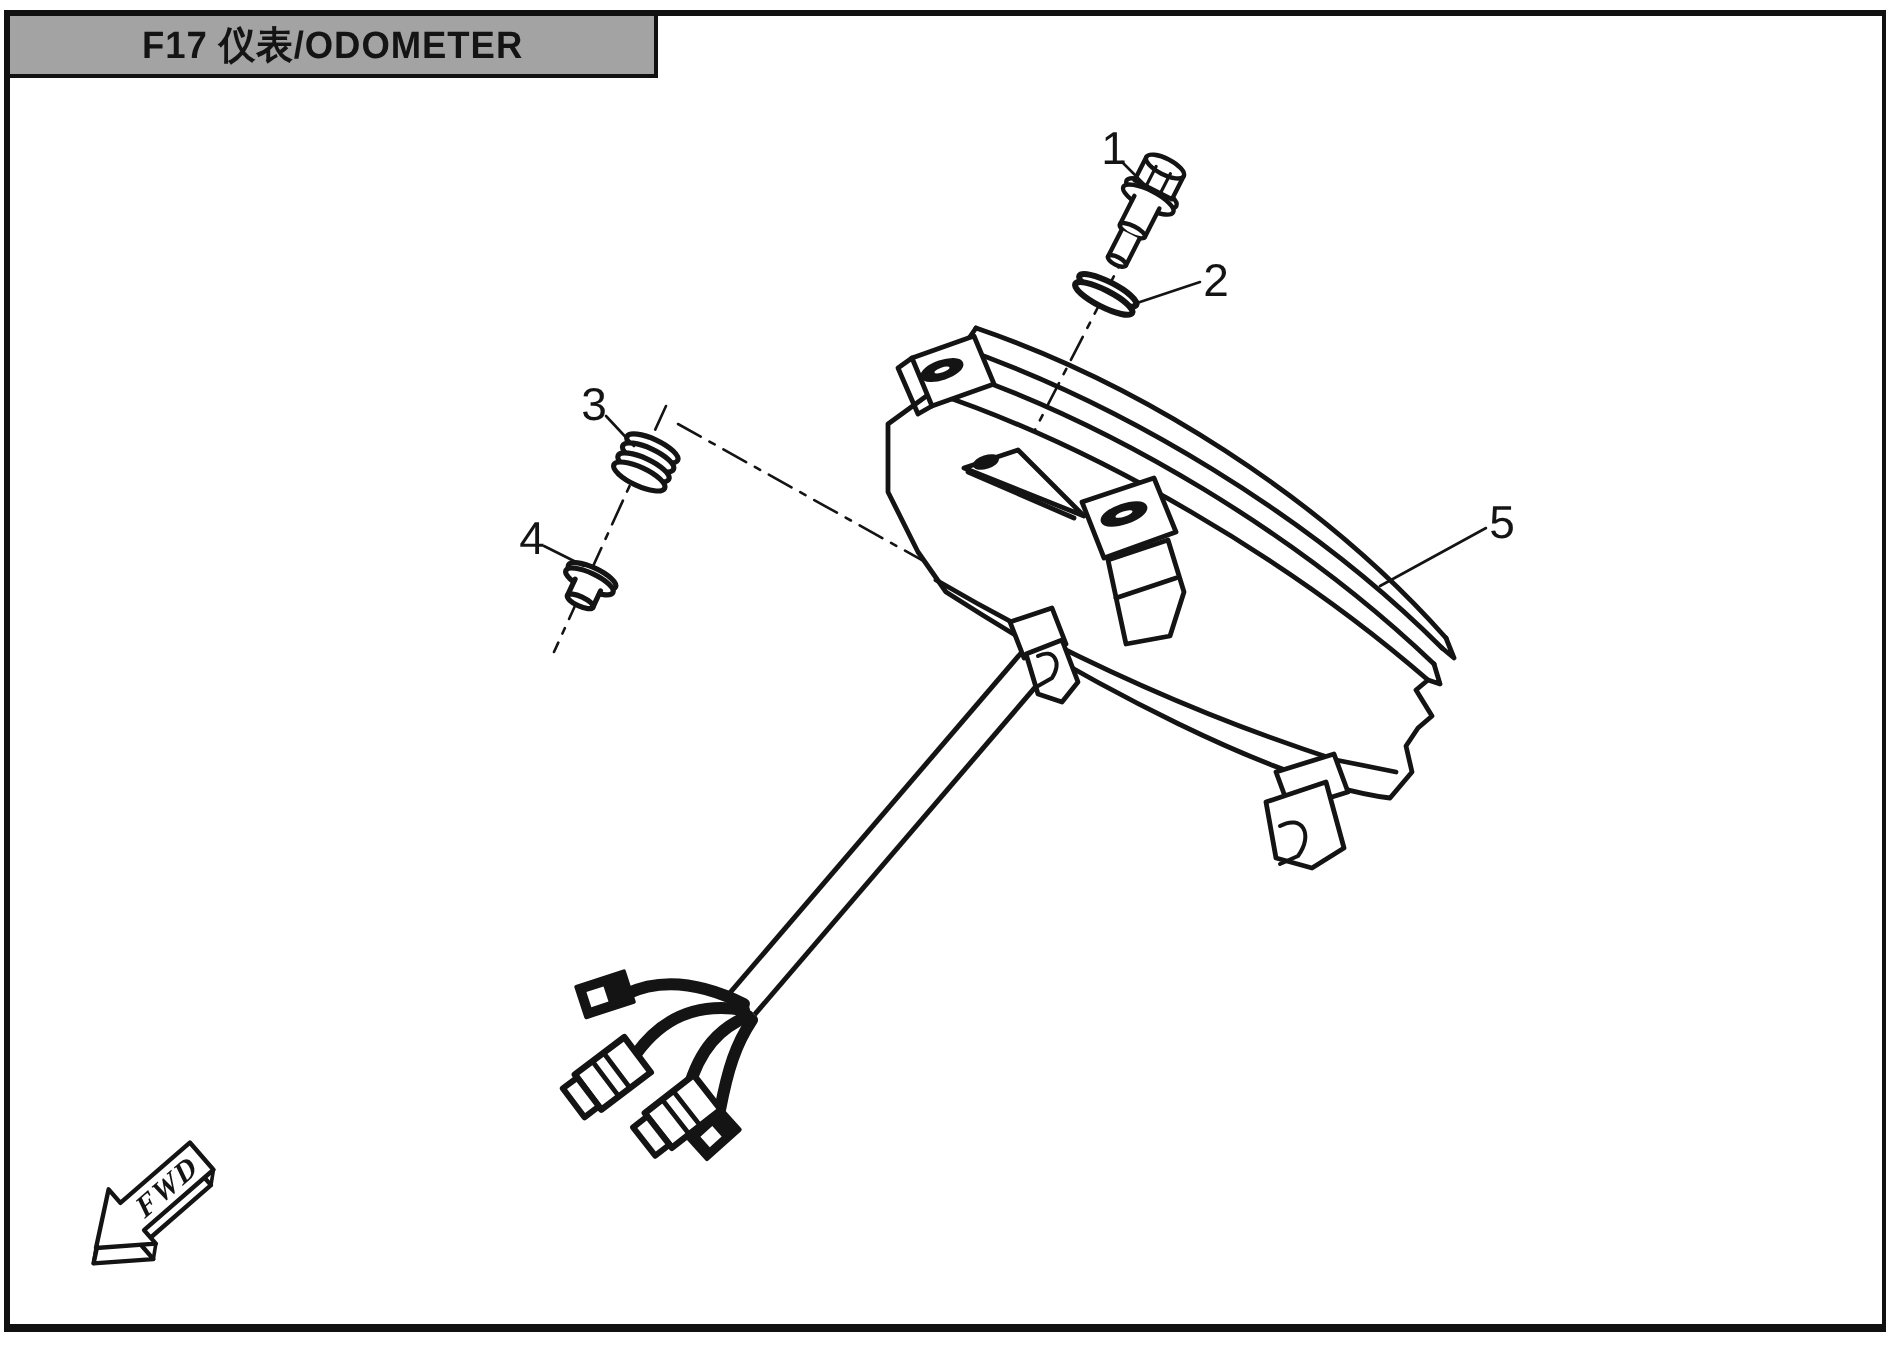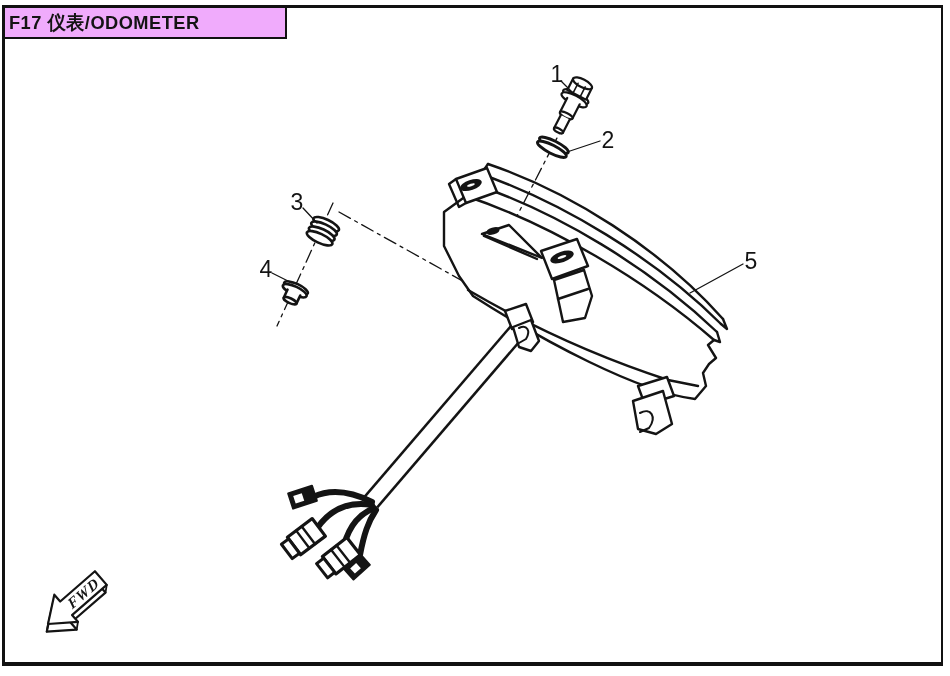--- a/index.html
+++ b/index.html
@@ -1,23 +1,23 @@
 <!DOCTYPE html>
 <html><head>
 <meta charset="utf-8">
 <style>
   html,body{margin:0;padding:0;background:#fff;}
   body{width:950px;height:676px;position:relative;overflow:hidden;
        font-family:"Liberation Sans",sans-serif;color:#141414;}
   .frame{position:absolute;left:2px;top:5px;width:941px;height:661px;
          border:solid #111;border-width:3px 2px 4px 3px;box-sizing:border-box;
          background:#fff;}
-  .title-box{position:absolute;left:3px;top:6px;width:284px;height:33px;
-             border:2px solid #111;box-sizing:border-box;background:#f0abfc;
-             display:flex;align-items:center;z-index:5;}
+  .title-box{position:absolute;left:3px;top:6px;width:326px;height:33px;
+             border:2px solid #111;box-sizing:border-box;background:#a3a3a3;
+             display:flex;align-items:center;justify-content:center;z-index:5;}
   .title-box span{font-size:19px;font-weight:bold;letter-spacing:0.5px;
                   transform:scaleX(0.96);white-space:nowrap;}
   svg.diagram{position:absolute;left:0;top:0;z-index:2;}
   .callout{font-family:"Liberation Sans",sans-serif;font-size:23px;fill:#141414;}
   .fwd-text{font-family:"Liberation Serif",serif;font-weight:bold;
             font-style:italic;font-size:15px;fill:#141414;letter-spacing:1px;}
 </style>
 </head>
 <body>
 

